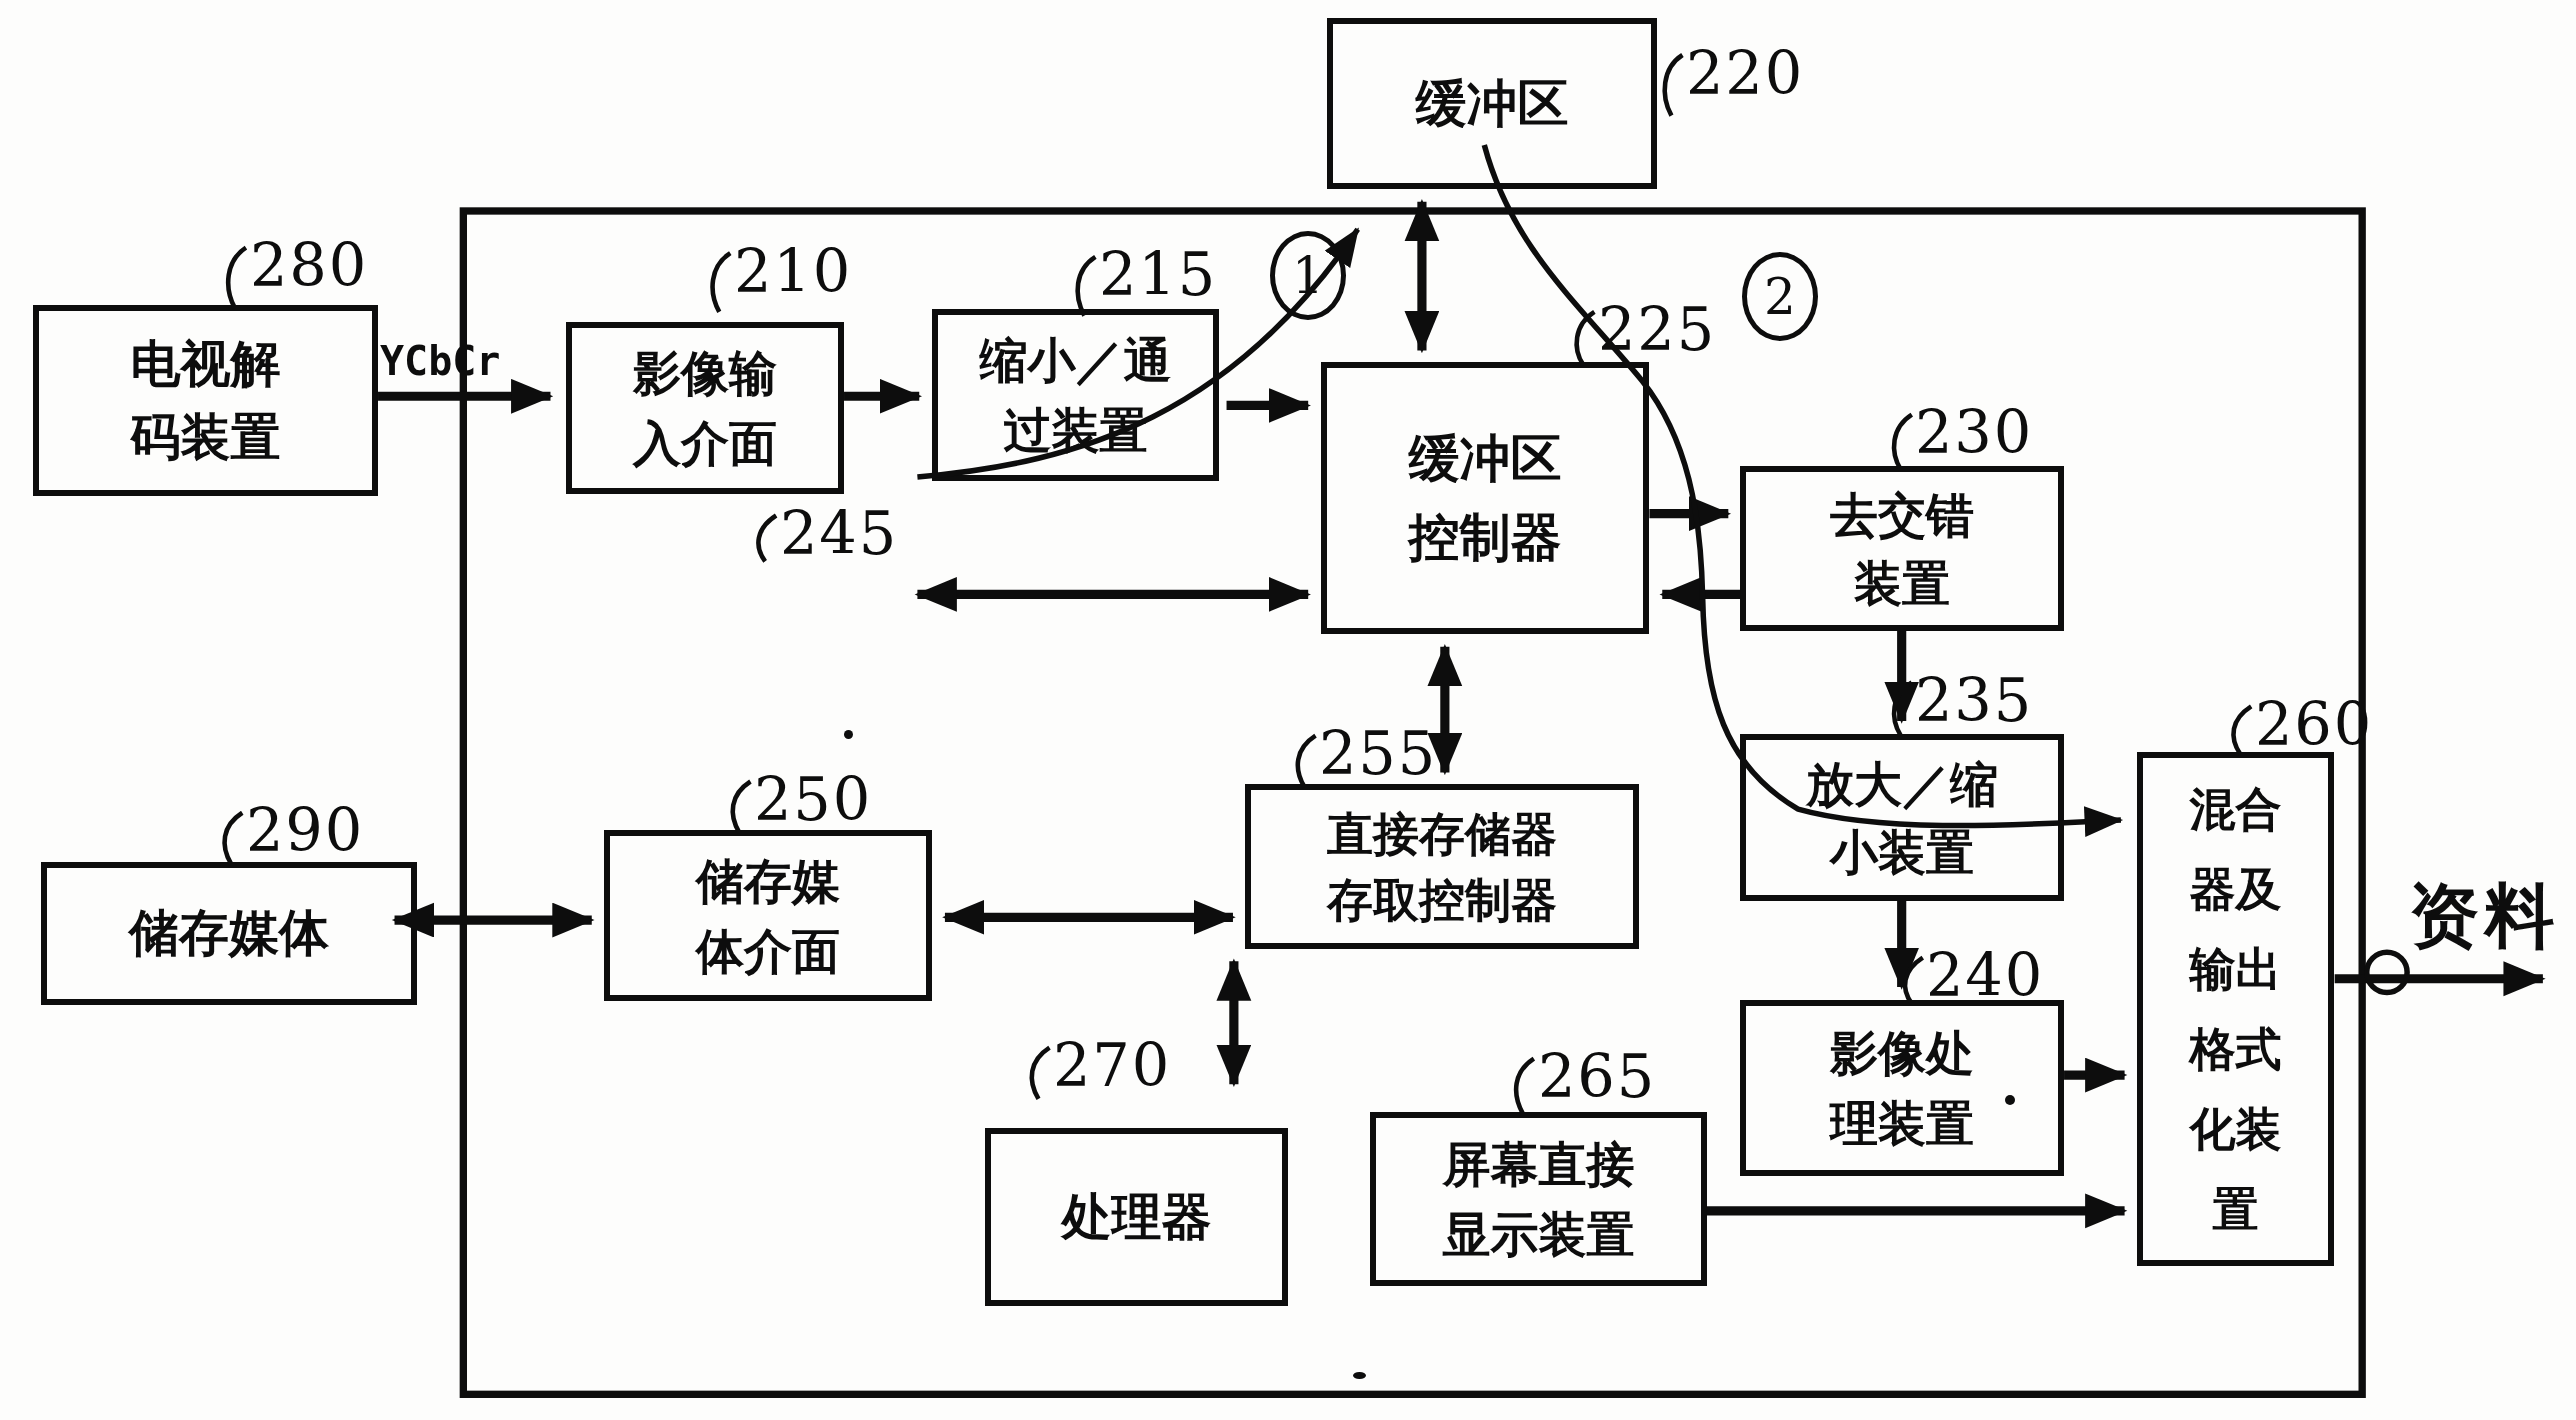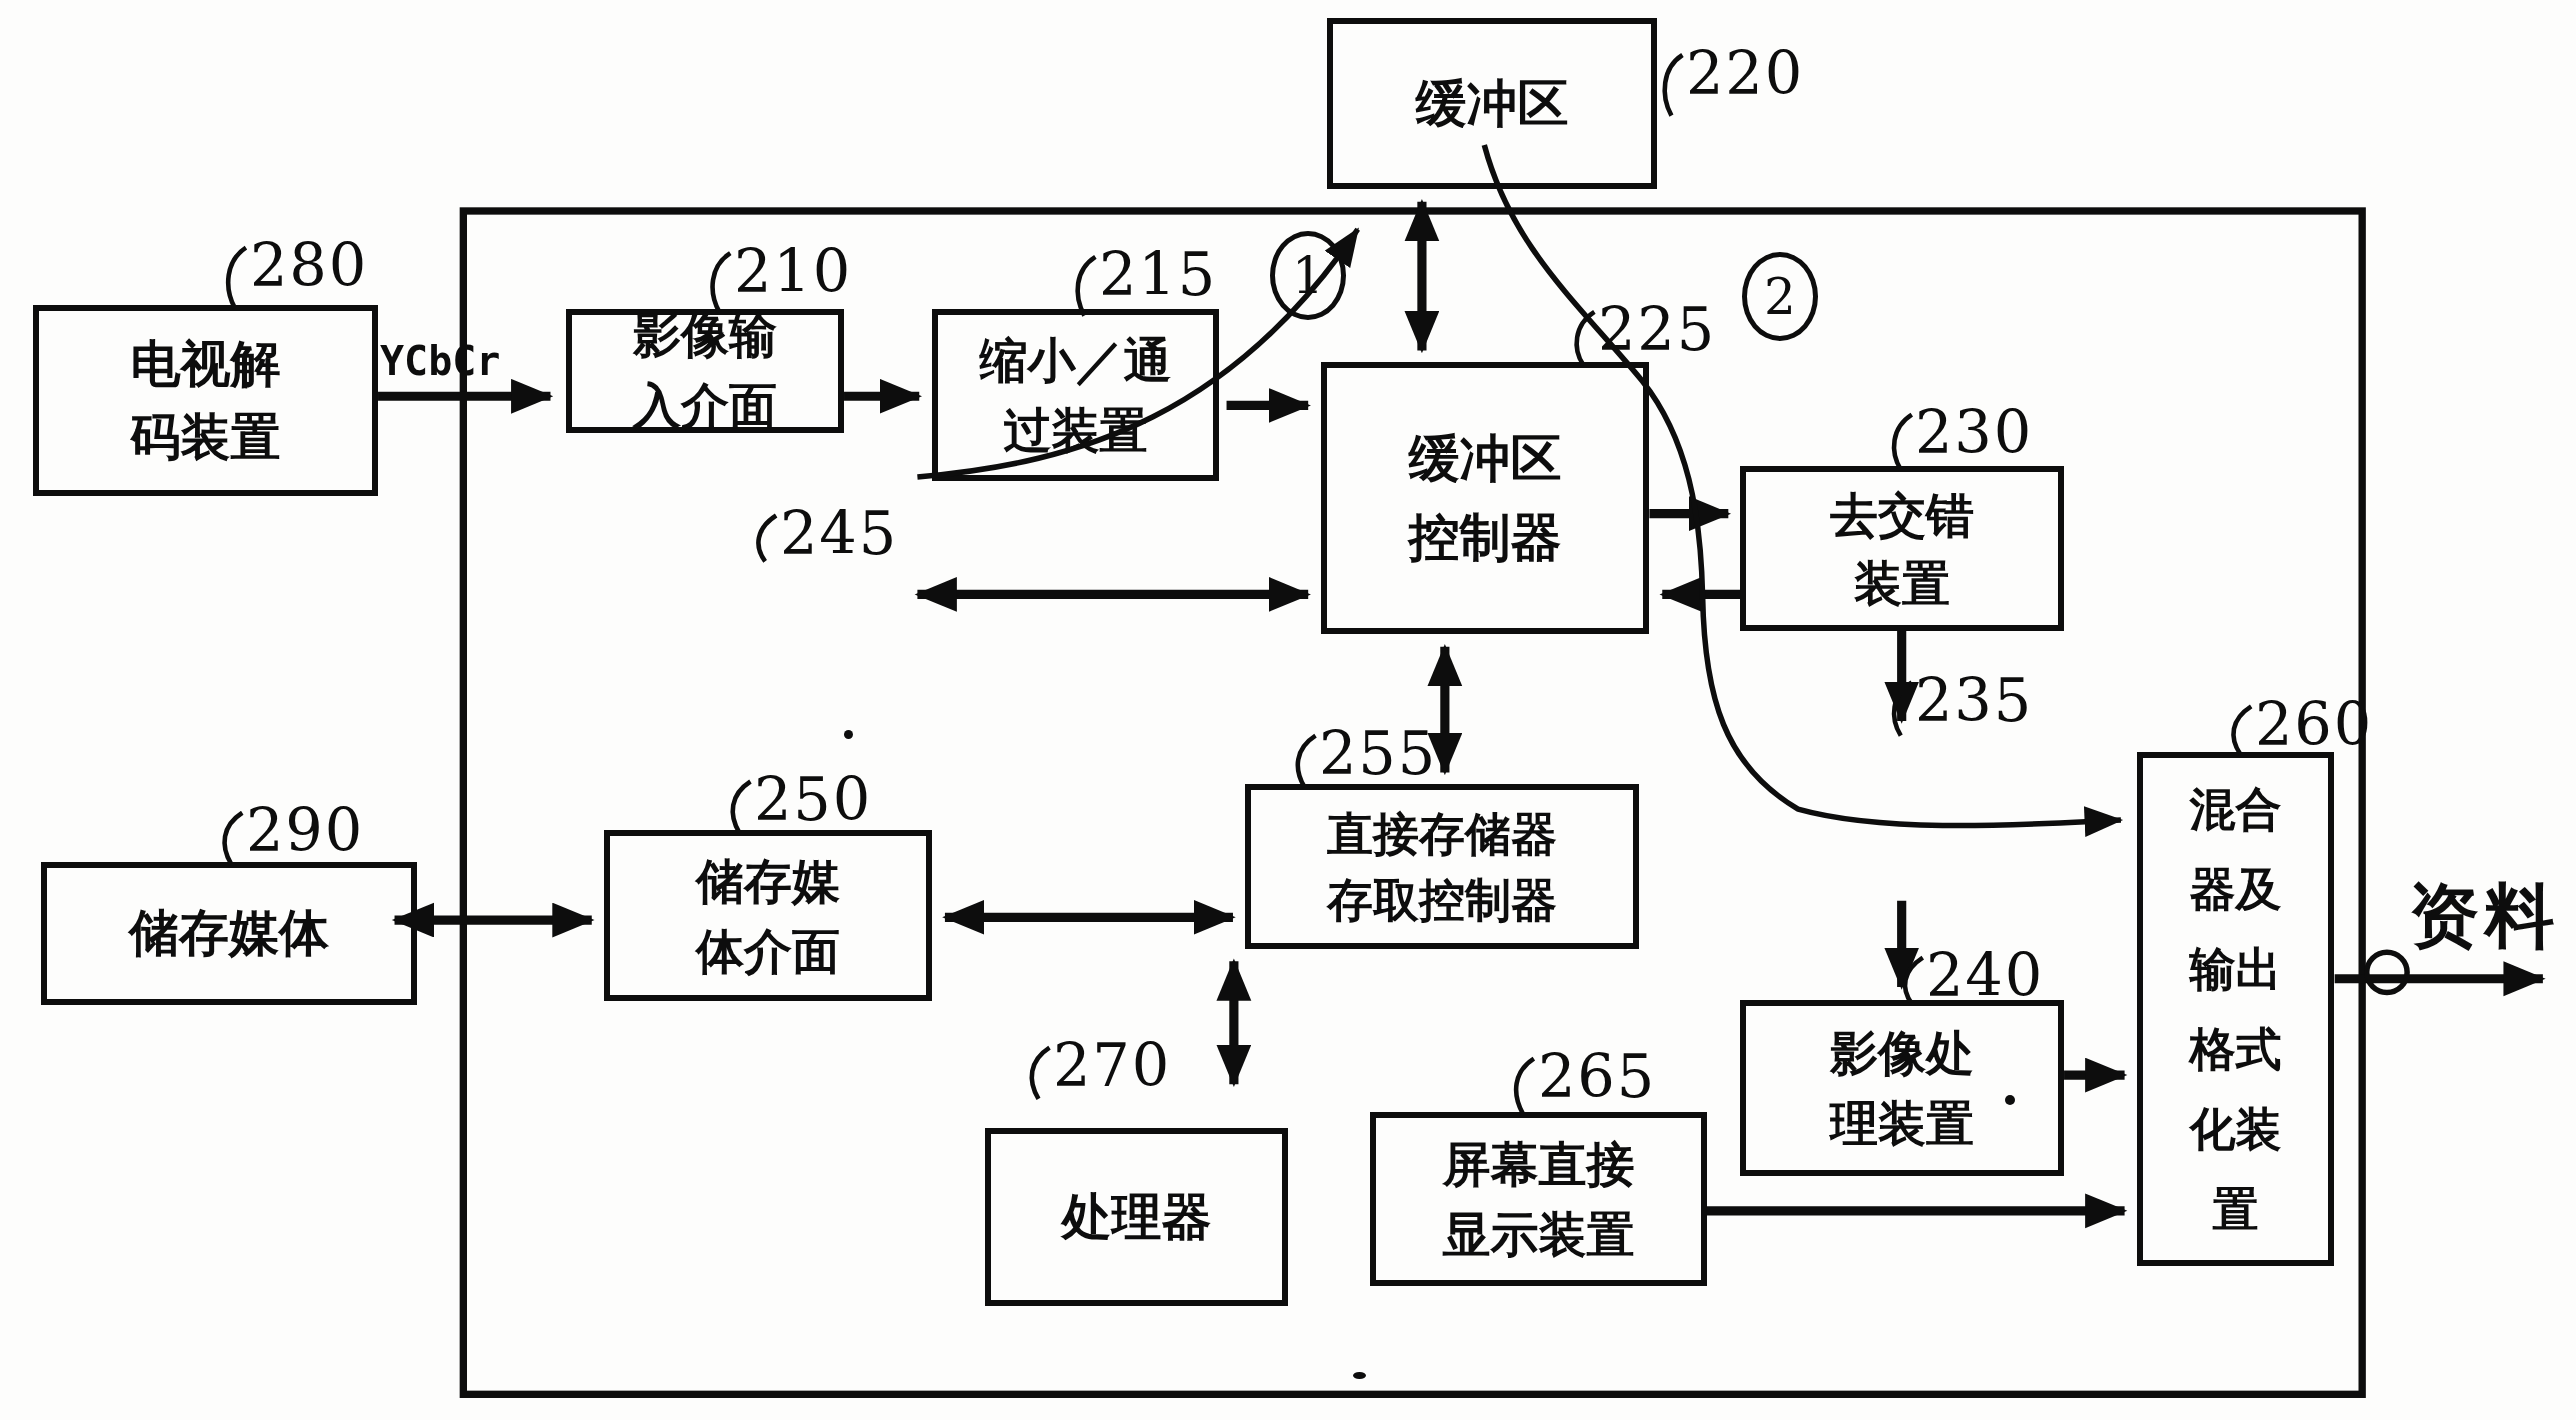--- a/index.html
+++ b/index.html
@@ -21,21 +21,21 @@
 </head>
 <body>
 
 <div id="canvas">
 
   <div class="blk" style="left:33px;top:305px;width:345px;height:191px;font-size:50px;line-height:73px;">
     <span class="ln">电视解</span>
     <span class="ln">码装置</span>
   </div>
 
-  <div class="blk" style="left:566px;top:309px;width:278px;height:124px;font-size:48px;line-height:70px;font-family:Liberation Serif, serif;">
+  <div class="blk" style="left:566px;top:322px;width:278px;height:172px;font-size:48px;line-height:70px;">
     <span class="ln">影像输</span>
     <span class="ln">入介面</span>
   </div>
 
   <div class="blk" style="left:932px;top:309px;width:287px;height:172px;font-size:48px;line-height:70px;">
     <span class="ln">缩小／通</span>
     <span class="ln">过装置</span>
   </div>
 
   <div class="blk" style="left:1327px;top:18.3px;width:330px;height:171px;font-size:51px;line-height:64px;">
@@ -46,20 +46,24 @@
     <span class="ln">缓冲区</span>
     <span class="ln">控制器</span>
   </div>
 
   <div class="blk" style="left:1740px;top:466px;width:324px;height:165px;font-size:48px;line-height:68px;">
     <span class="ln">去交错</span>
     <span class="ln">装置</span>
   </div>
 
 
+  <div class="blk" style="left:1740px;top:734px;width:324px;height:167px;font-size:48px;line-height:68px;">
+    <span class="ln">放大／缩</span>
+    <span class="ln">小装置</span>
+  </div>
 
   <div class="blk" style="left:1740px;top:1000px;width:324px;height:176px;font-size:48px;line-height:70px;">
     <span class="ln">影像处</span>
     <span class="ln">理装置</span>
   </div>
 
   <div class="blk" style="left:2137px;top:752px;width:197px;height:514px;font-size:46px;line-height:80px;">
     <span class="ln">混合</span>
     <span class="ln">器及</span>
     <span class="ln">输出</span>

